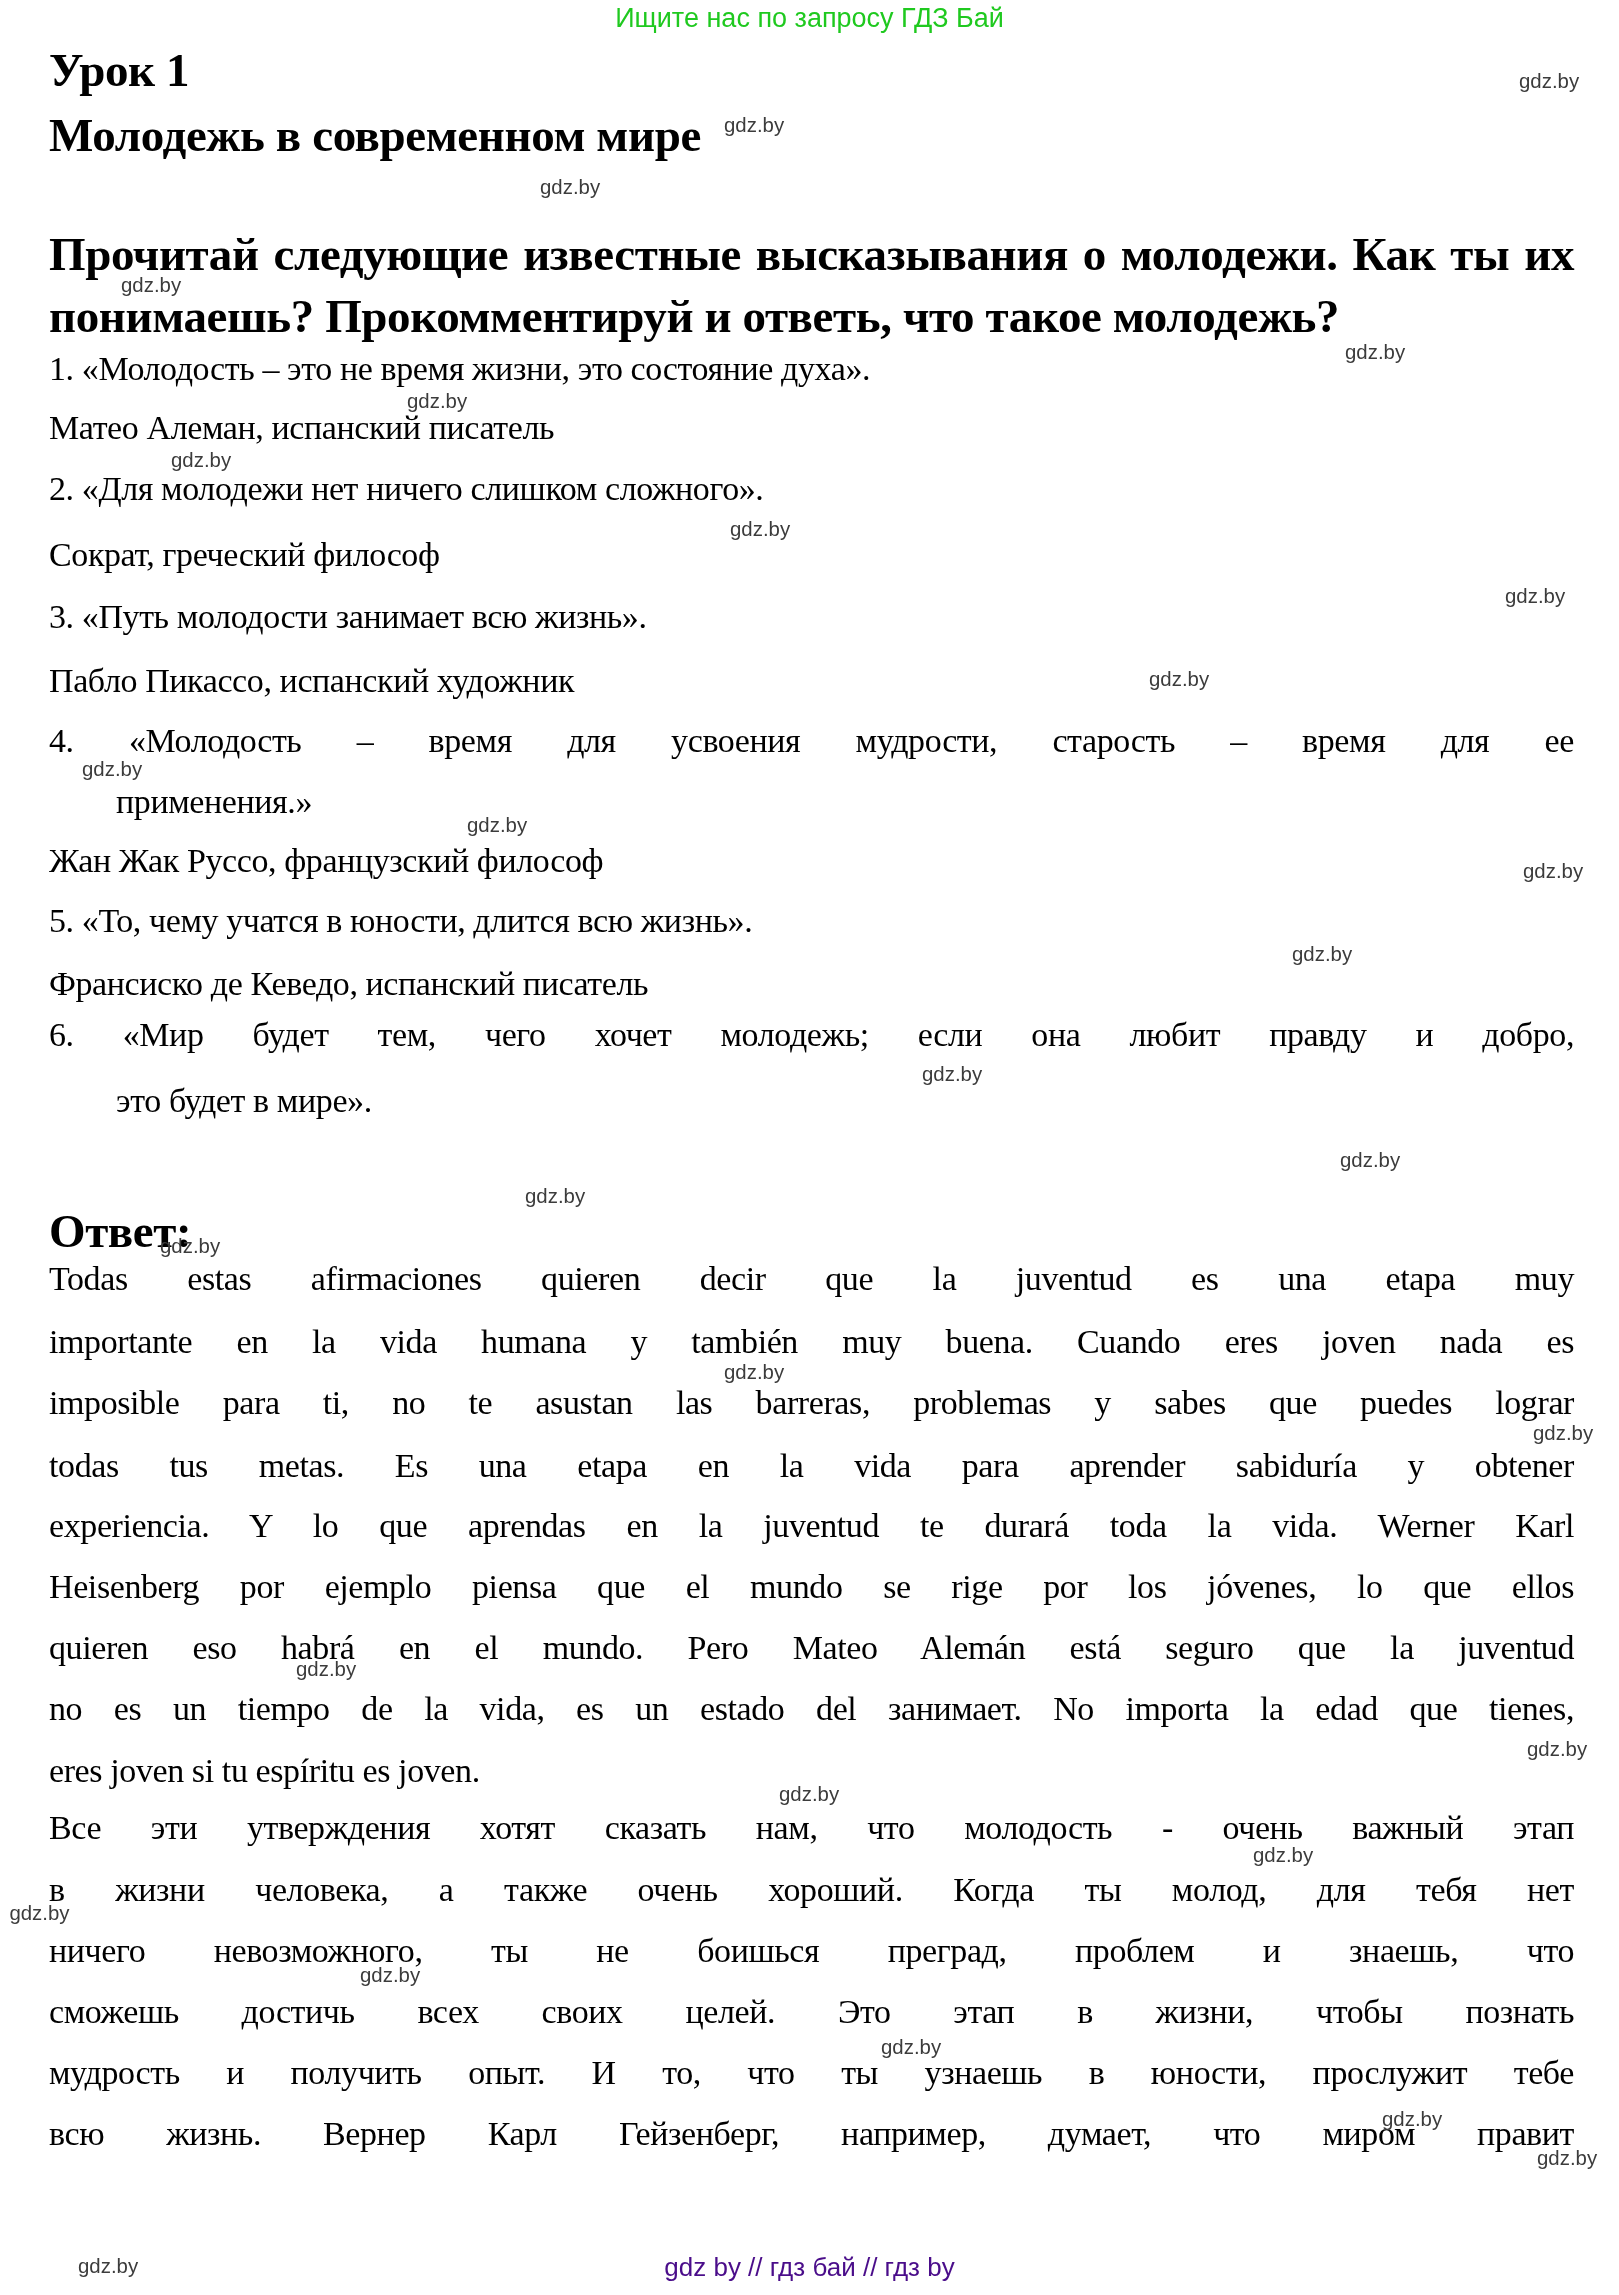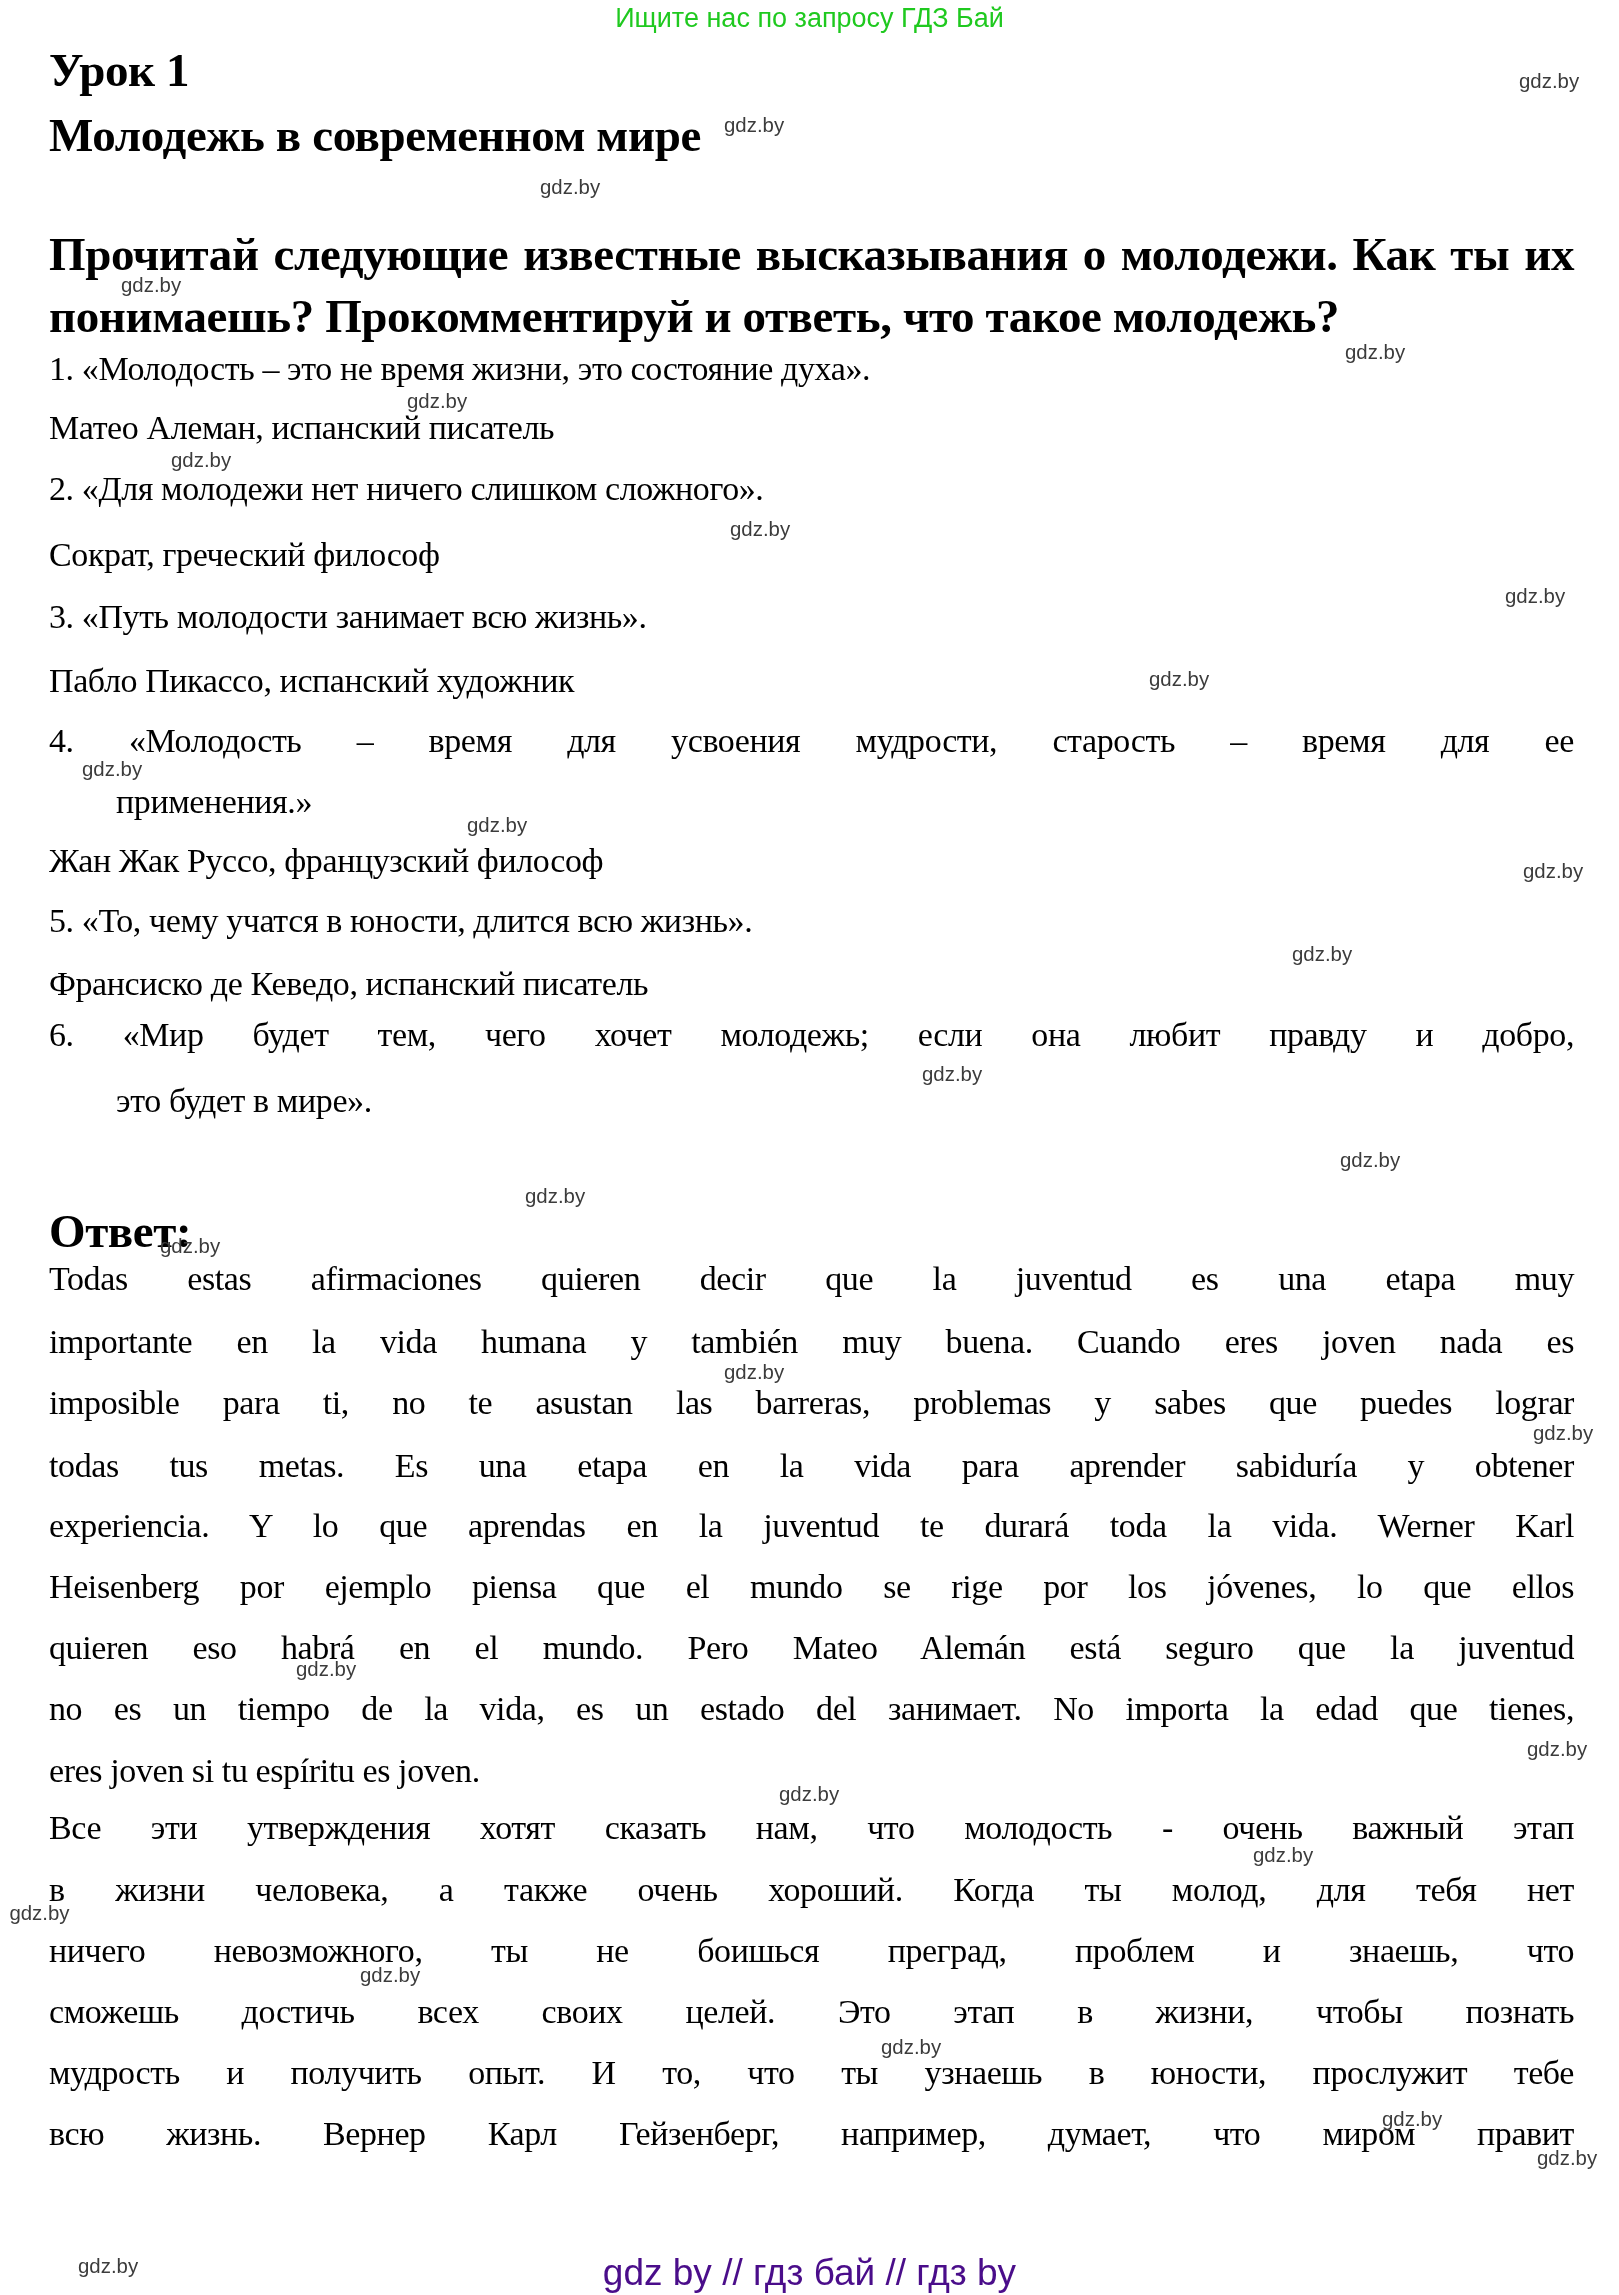--- a/index.html
+++ b/index.html
@@ -42,21 +42,21 @@
     font-size: 20.4px;
     color: var(--wm-color, #3c3c3c);
     white-space: nowrap;
   }
   .footer {
     position: absolute;
     top: 2252px; left: 0;
     width: 100%;
     text-align: center;
     font-family: "Liberation Sans", sans-serif;
-    font-size: 37px;
+    font-size: 26px;
     color: var(--footer-color, #4a0d8a);
     white-space: nowrap;
   }
 </style>
 </head>
 <body>
 
 <div class="page">
 
   <div class="promo">Ищите нас по запросу ГДЗ Бай</div>

